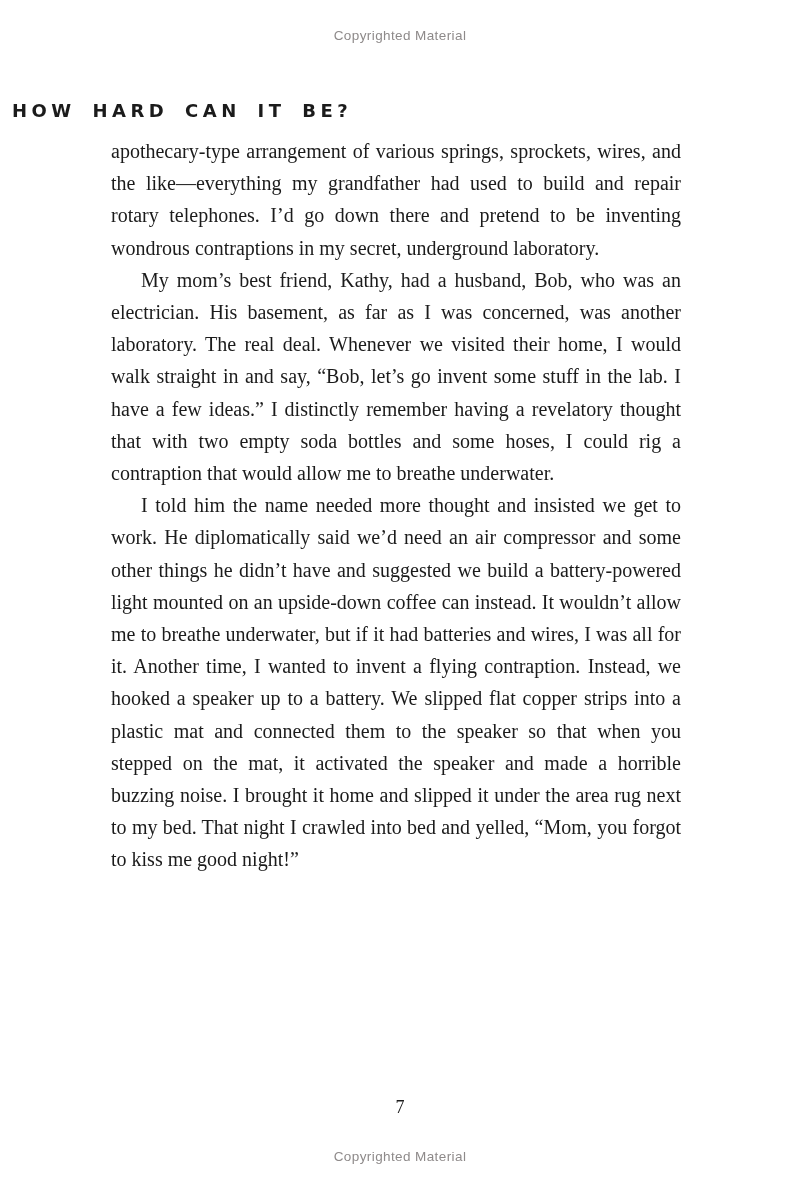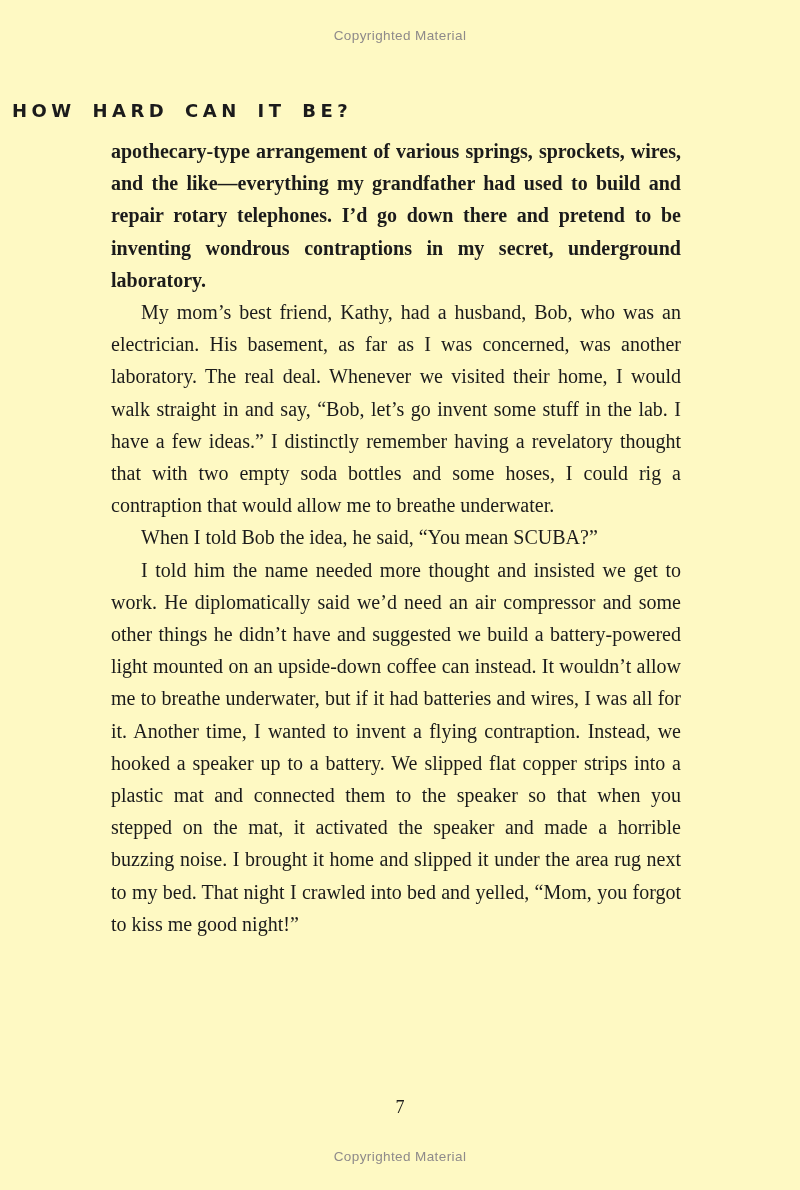--- a/index.html
+++ b/index.html
@@ -51,45 +51,44 @@
     font-size: 20px;
     line-height: 32.2px;
     color: var(--text-color, #1b1b1b);
     text-align: justify;
   }
   .para {
     margin: 0;
     padding: 0;
     text-indent: 30px;
   }
-  .para.no-indent { text-indent: 0; font-weight: bold; }
+  .para.no-indent { text-indent: 0; }
   .page-number {
     position: absolute;
     bottom: 72px;
     left: 0;
     width: 100%;
     text-align: center;
     font-family: "Liberation Serif", "DejaVu Serif", serif;
     font-size: 18px;
     color: var(--text-color, #1b1b1b);
   }
 </style>
 </head>
 <body>
 
-<div class="book-page" style="background: #fef9c3;">
+<div class="book-page" style="background: #ffffff;">
 
   <div class="copyright top">Copyrighted Material</div>
 
   <h1 class="chapter-header">HOW HARD CAN IT BE?</h1>
 
   <div class="body-text">
     <p class="para no-indent">apothecary-type arrangement of various springs, sprockets, wires, and the like—everything my grandfather had used to build and repair rotary telephones. I’d go down there and pretend to be inventing wondrous contraptions in my secret, underground laboratory.</p>
     <p class="para">My mom’s best friend, Kathy, had a husband, Bob, who was an electrician. His basement, as far as I was concerned, was another laboratory. The real deal. Whenever we visited their home, I would walk straight in and say, “Bob, let’s go invent some stuff in the lab. I have a few ideas.” I distinctly remember having a revelatory thought that with two empty soda bottles and some hoses, I could rig a contraption that would allow me to breathe underwater.</p>
-    <p class="para">When I told Bob the idea, he said, “You mean SCUBA?”</p>
     <p class="para">I told him the name needed more thought and insisted we get to work. He diplomatically said we’d need an air compressor and some other things he didn’t have and suggested we build a battery-powered light mounted on an upside-down coffee can instead. It wouldn’t allow me to breathe underwater, but if it had batteries and wires, I was all for it. Another time, I wanted to invent a flying contraption. Instead, we hooked a speaker up to a battery. We slipped flat copper strips into a plastic mat and connected them to the speaker so that when you stepped on the mat, it activated the speaker and made a horrible buzzing noise. I brought it home and slipped it under the area rug next to my bed. That night I crawled into bed and yelled, “Mom, you forgot to kiss me good night!”</p>
   </div>
 
   <div class="page-number">7</div>
 
   <div class="copyright bottom">Copyrighted Material</div>
 
 </div>
 
 </body></html>

